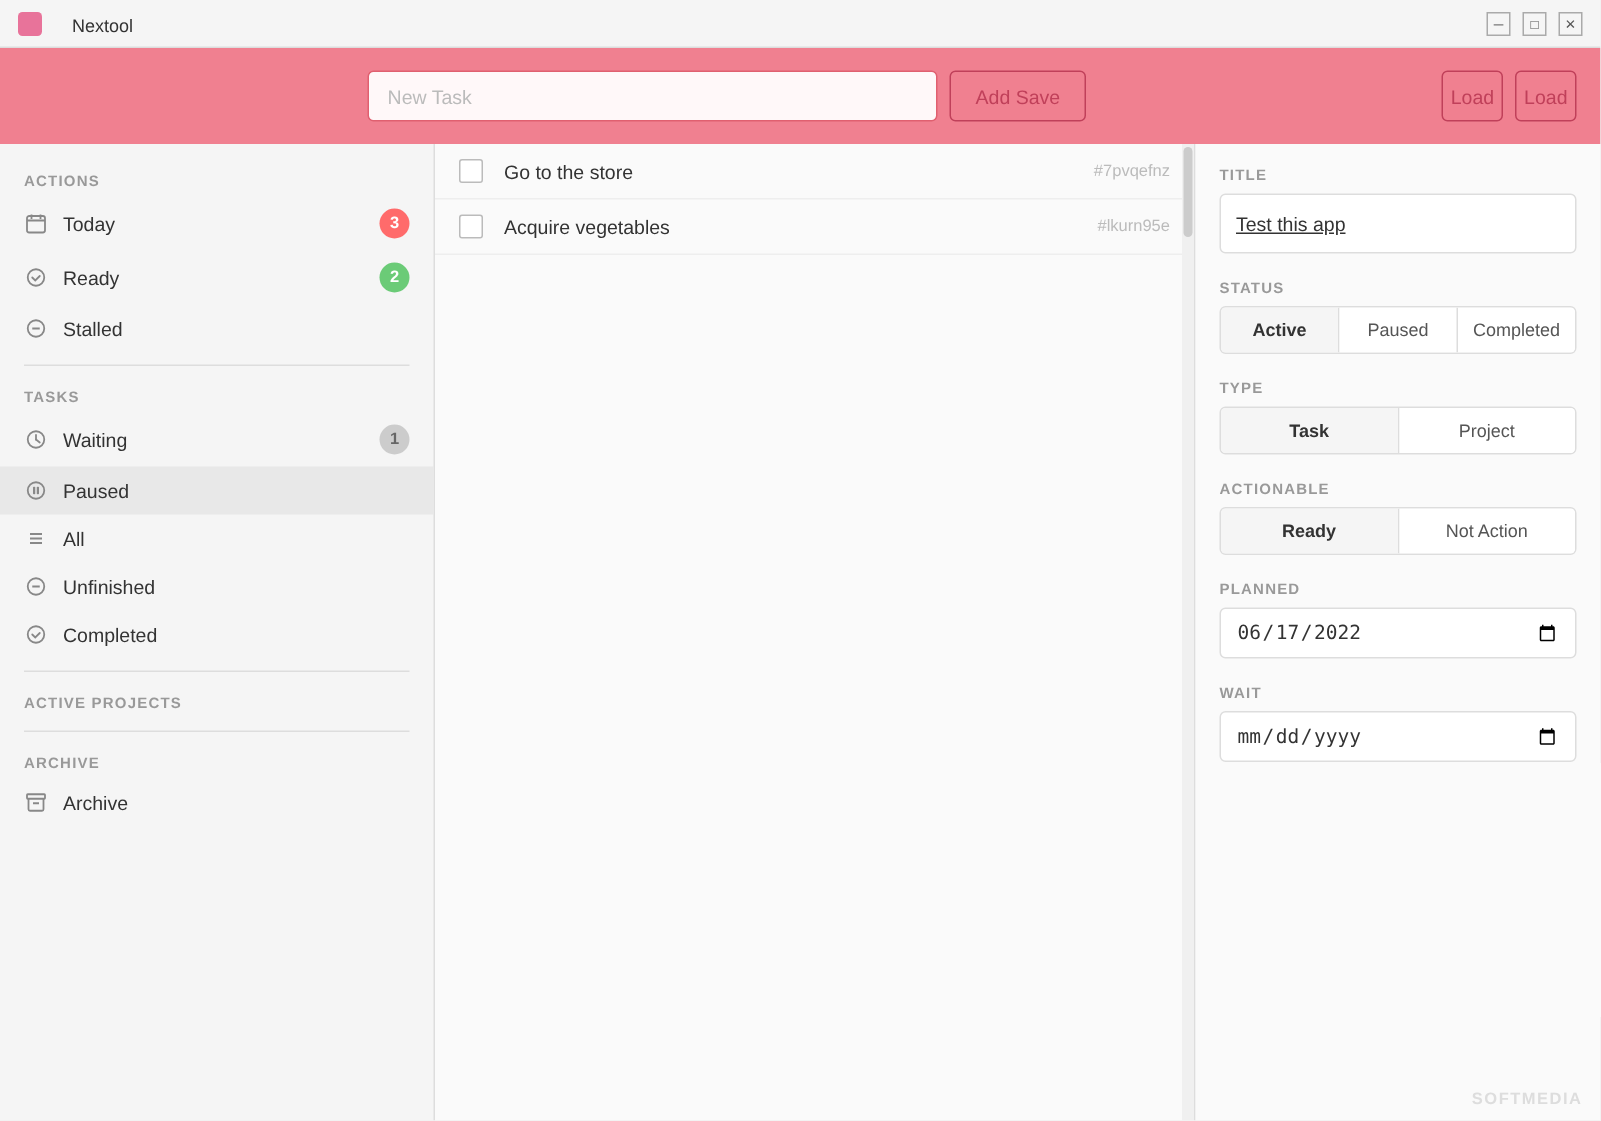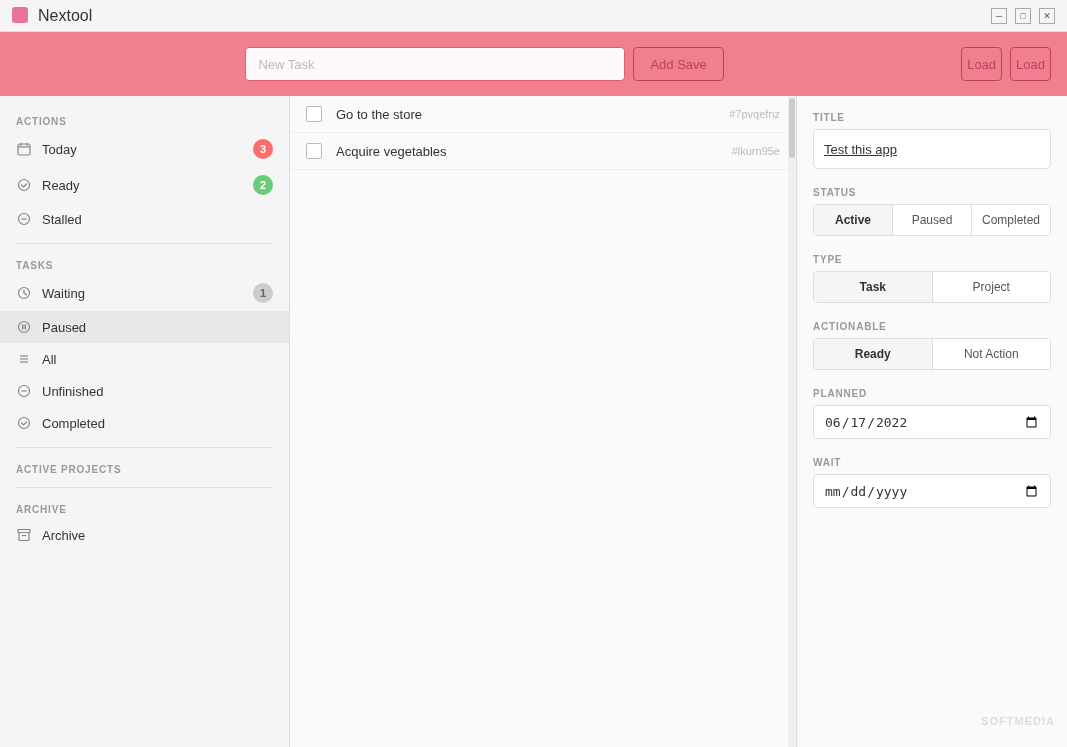--- a/index.html
+++ b/index.html
@@ -18,23 +18,23 @@
       background: #f5f5f5;
       border-bottom: 1px solid #ddd;
       display: flex;
       align-items: center;
       justify-content: space-between;
       padding: 0 12px;
       -webkit-app-region: drag;
     }
     .title-bar-left {
       display: flex;
-      align-items: flex-start;
-      gap: 10px;
-      font-size: 16px;
+      align-items: flex-end;
+      gap: 20px;
+      font-size: 12px;
       color: #333;
     }
     .app-icon {
       width: 16px;
       height: 16px;
       background: #e8739a;
       border-radius: 3px;
     }
     .title-bar-controls {
       display: flex;
@@ -280,21 +280,21 @@
       border-radius: 4px;
       padding: 0 10px;
       font-size: 13px;
       color: #333;
       background: white;
       outline: none;
     }
 
     .softmedia-watermark {
       position: absolute;
-      bottom: 20px;
+      bottom: 8px;
       right: 12px;
       color: #ddd;
       font-size: 11px;
       font-weight: 600;
       letter-spacing: 1px;
       pointer-events: none;
     }
 
     
     svg { display: block; }

